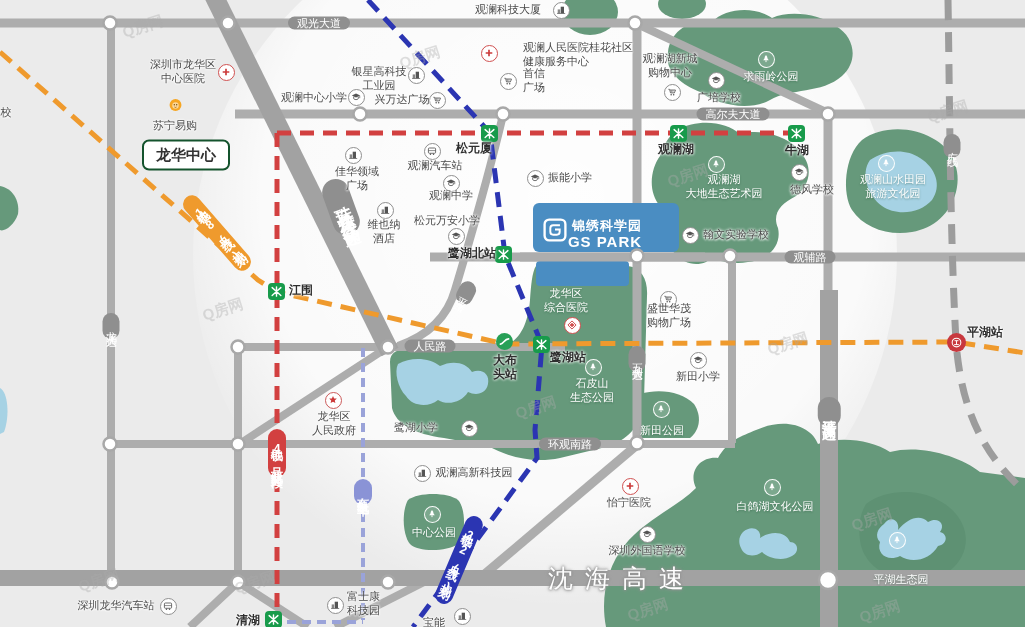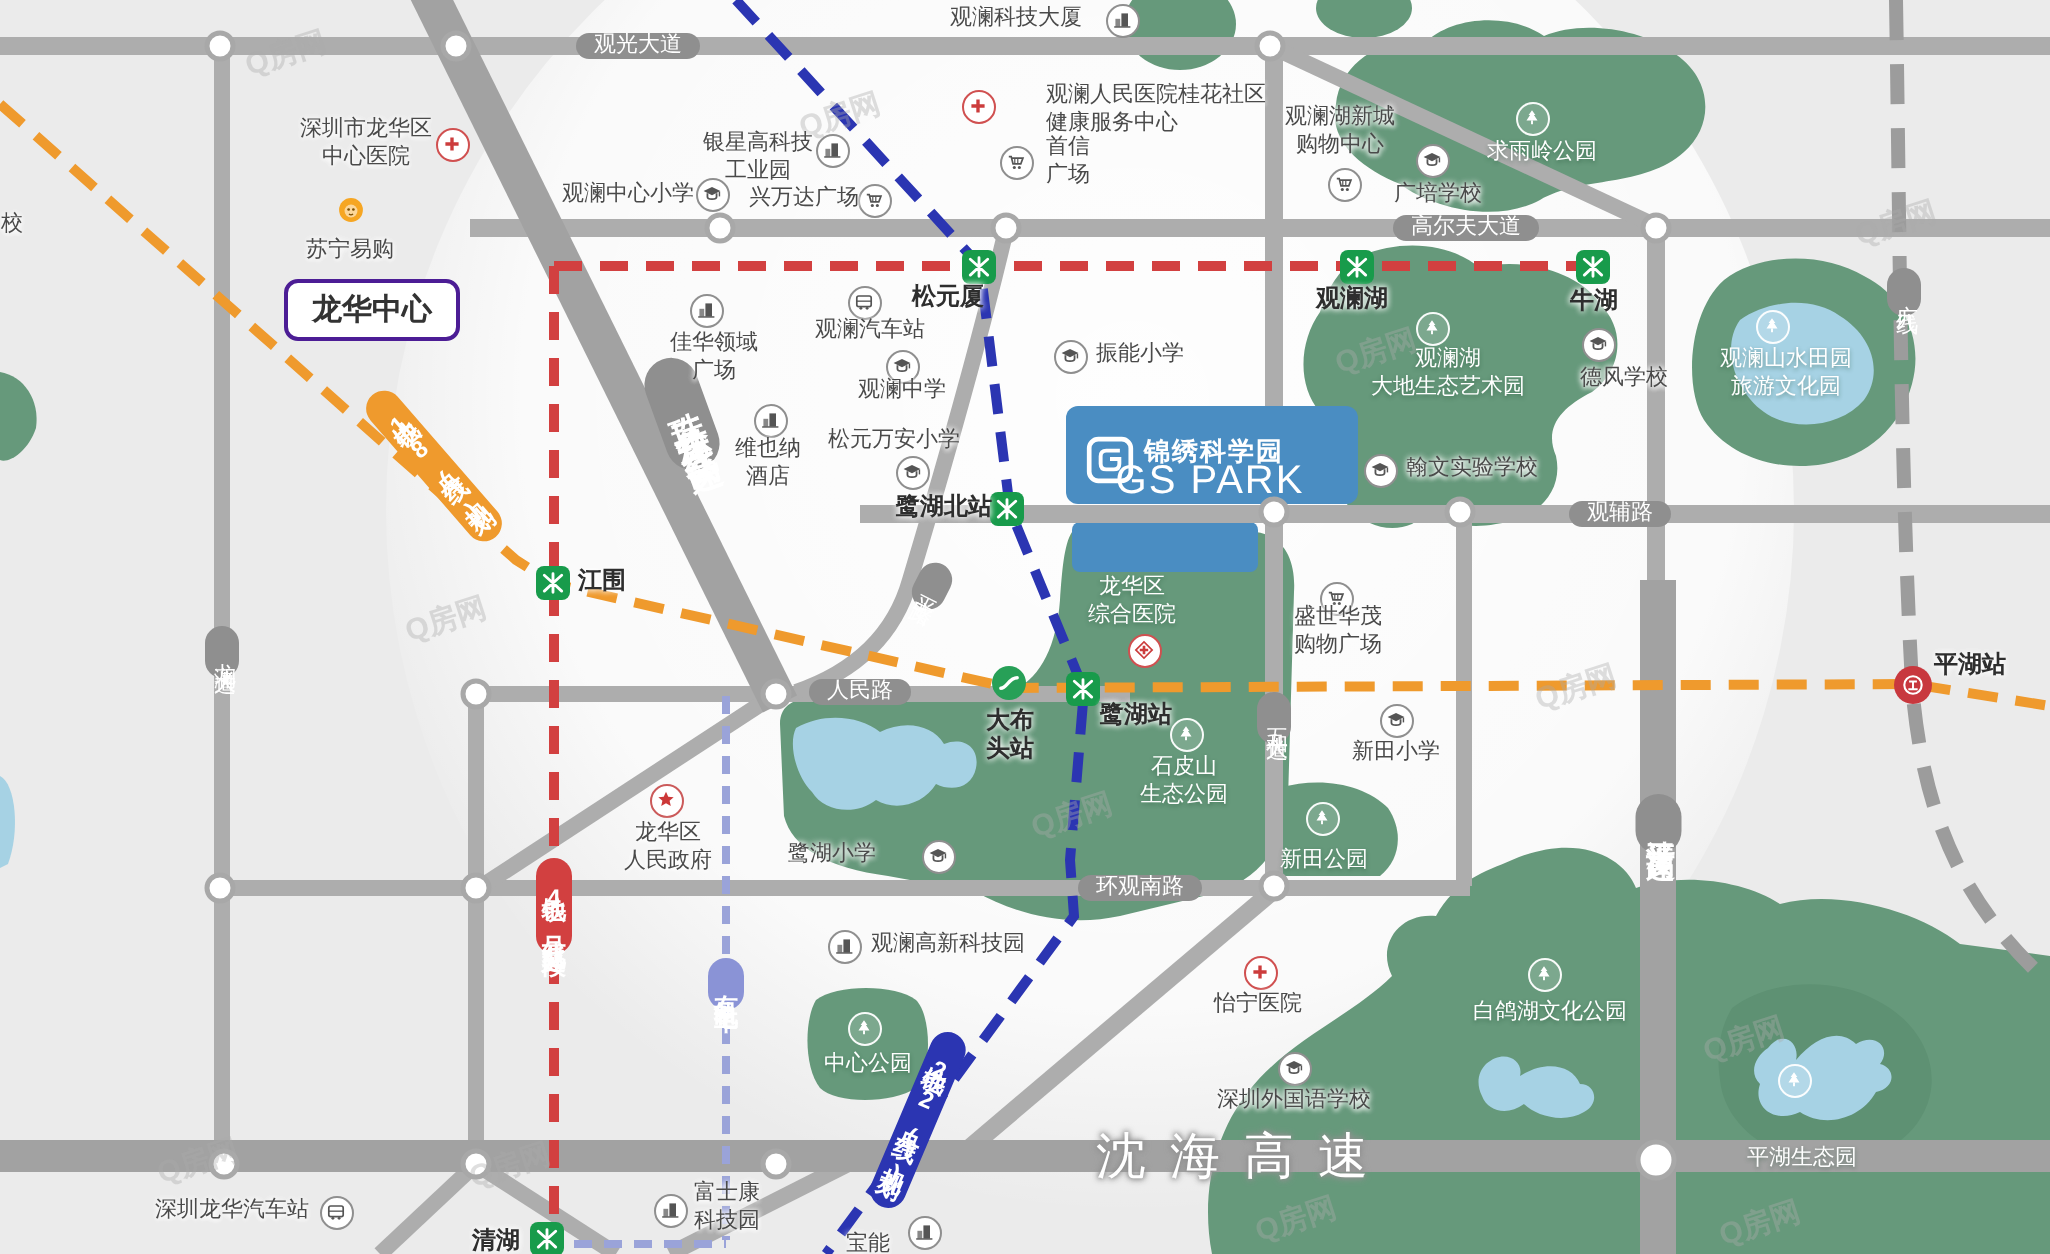--- a/index.html
+++ b/index.html
@@ -32,28 +32,28 @@
   .poi-icon.red{border-color:#d05050;color:#cc3c3c;}
   .poi-icon.star{border-color:#cb5a5a;color:#cc3838;}
   .poi-icon.tree{background:rgba(255,255,255,.15);border-color:rgba(255,255,255,.95);color:#fff;}
   .poi-icon.lion{border:none;background:transparent;}
   .poi-icon.lion svg{width:18px;height:18px;}
   .st-icon{position:absolute;display:flex;align-items:center;justify-content:center;}
   .st-icon.metro{width:17px;height:17px;border-radius:4px;background:#189b4b;}
   .st-icon.tram{width:17px;height:17px;border-radius:50%;background:#27a057;}
   .st-icon.rail{width:19px;height:19px;border-radius:50%;background:#c8383e;}
   .st-icon svg{width:15px;height:15px;}
-  .area-box{position:absolute;transform:translate(-50%,-50%);background:#fff;border:2px solid #4c1d95;
+  .area-box{position:absolute;transform:translate(-50%,-50%);background:#fff;border:2px solid #14532d;
     border-radius:7px;padding:4px 12px;font-size:15px;font-weight:bold;color:#333;white-space:nowrap;}
   .wm{position:absolute;transform:translate(-50%,-50%) rotate(-18deg);font-size:15px;font-weight:bold;
     color:rgba(170,170,170,.38);white-space:nowrap;}
   
   .gs-logo{position:absolute;width:26px;height:26px;}
   .gs-cn{position:absolute;transform:translate(-50%,-50%);color:#fff;font-size:13px;font-weight:bold;letter-spacing:1px;white-space:nowrap;}
-  .gs-en{position:absolute;transform:translate(-50%,-50%);color:#fff;font-size:20px;font-weight:normal;letter-spacing:1px;white-space:nowrap;}
+  .gs-en{position:absolute;transform:translate(-50%,-50%);color:#fff;font-size:15px;font-weight:bold;letter-spacing:1px;white-space:nowrap;}
 </style>
 </head>
 <body>
 
 <div id="map">
 
   <svg id="geom" width="1025" height="627" viewBox="0 0 1025 627">
     <defs>
       <radialGradient id="vig" cx="0.53" cy="0.42" r="0.58">
         <stop offset="0" stop-color="#ffffff" stop-opacity="0.95"></stop>

